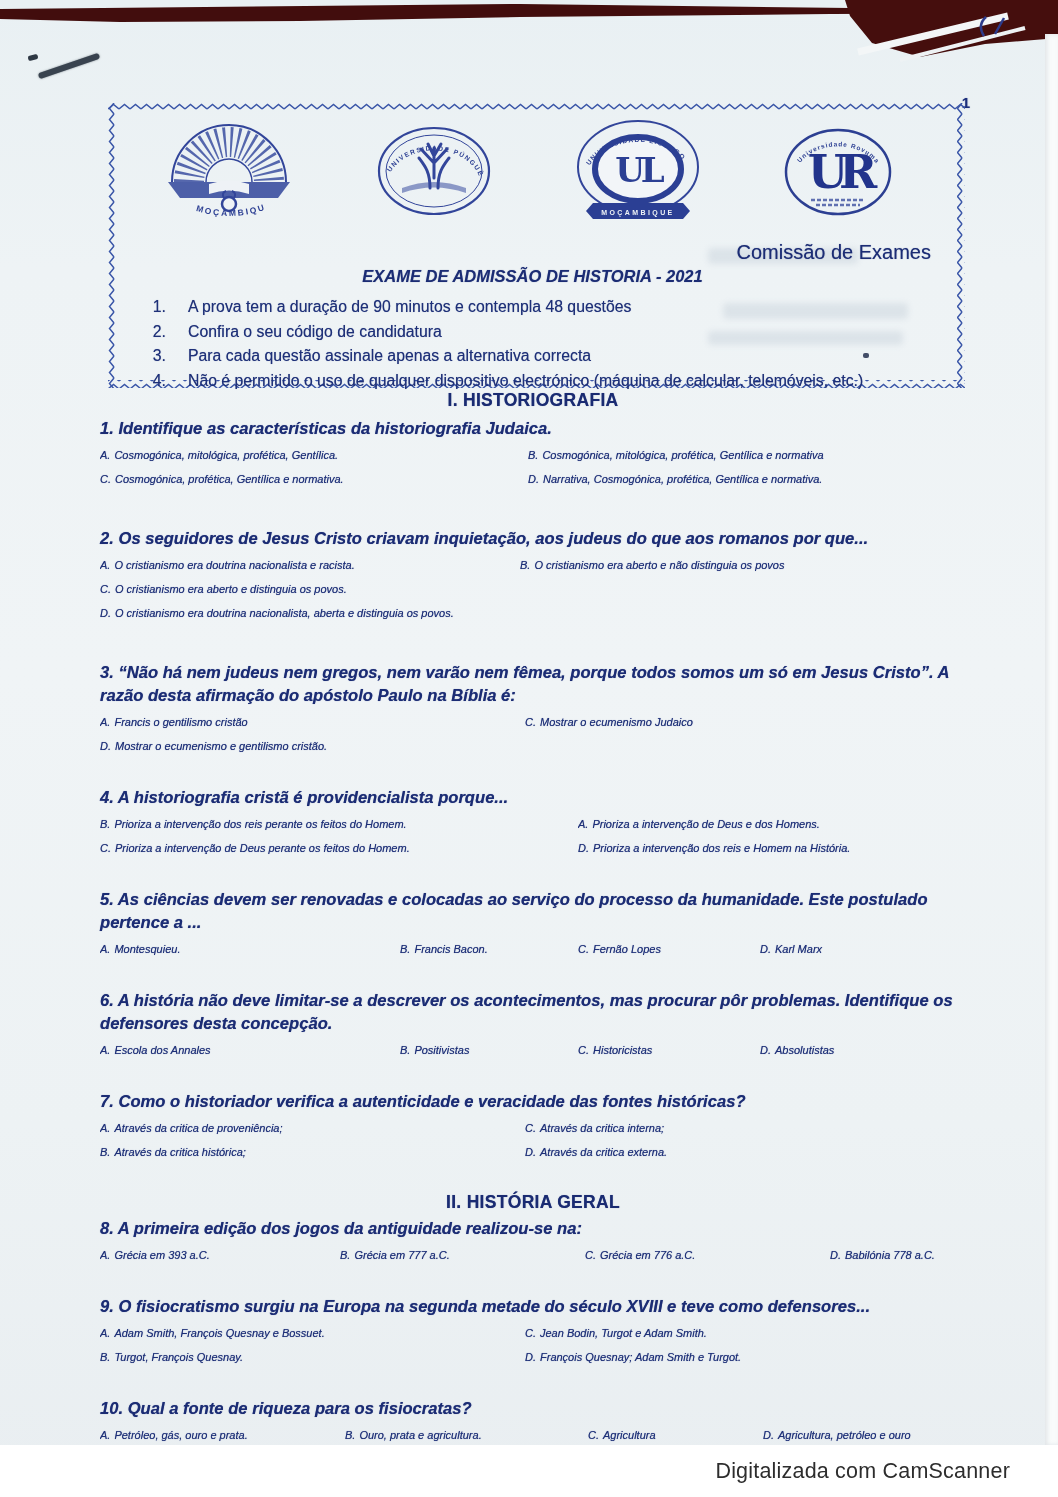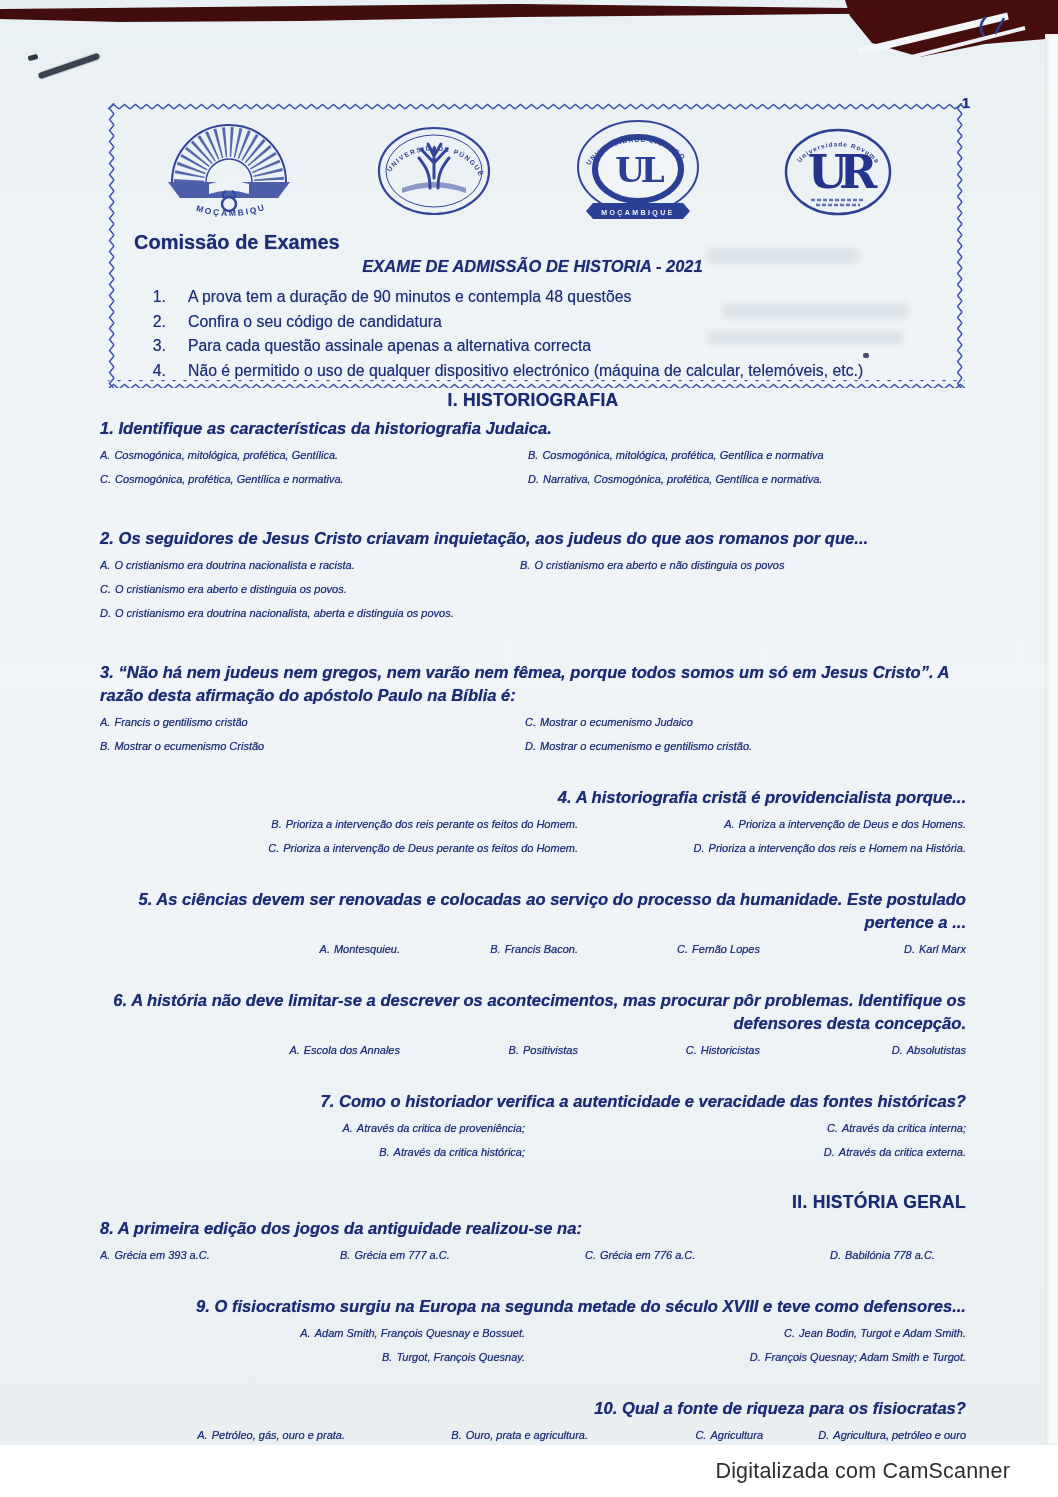--- a/index.html
+++ b/index.html
@@ -26,22 +26,22 @@
     position:absolute; top:94px; right:88px; color:#1d2f7c; font-weight:bold;
     font-size:15px; text-shadow:0 0 1px rgba(29,47,124,.5);
   }
 
   
   .header-box { position:absolute; left:108px; top:103px; width:857px; height:285px; }
   .zz-border { position:absolute; left:0; top:0; }
   .hb-inner { position:relative; width:100%; height:100%; padding:14px 34px 8px 26px; }
   .logos-row { display:flex; justify-content:space-between; align-items:center; padding:0 28px 0 20px; height:112px; }
   .logo { flex:0 0 auto; }
-  .hb-title { text-align:left; font-size:20px; font-weight:bold; color:#1b2c74;
-              text-shadow:0 0 1px rgba(27,44,116,.55); margin-top:2px; }
+  .hb-title { text-align:right; font-size:20px; font-weight:normal; color:#1b2c74;
+              text-shadow:0 0 1px rgba(27,44,116,.55); margin-top:12px; }
   .hb-subtitle { text-align:center; font-size:16.5px; font-weight:bold; font-style:italic;
                  color:#1b2c74; text-shadow:0 0 1px rgba(27,44,116,.5); margin-top:3px; }
   .hb-instructions { margin-top:9px; padding-left:14px; }
   .hb-instructions .inst { display:flex; gap:22px; font-size:15.8px; color:#1e3078;
                            line-height:24.5px; text-shadow:0 0 .7px rgba(30,48,120,.6); }
   .inst-num { width:18px; flex:0 0 auto; text-align:right; }
 
   
   .sheet-body { position:absolute; left:100px; top:390px; width:866px; color:#1e3078; }
   .ink  { text-shadow:0 0 .7px rgba(30,48,120,.72); }
@@ -52,21 +52,21 @@
   .opts { margin-top:3px; font-size:11px; line-height:24px; }
   .opt  { white-space:nowrap; overflow:hidden; }
   .opt .ol { margin-right:4px; }
   .g2a { display:grid; grid-template-columns:428px 1fr; }
   .g2b { display:grid; grid-template-columns:420px 1fr; }
   .g2c { display:grid; grid-template-columns:478px 1fr; }
   .g2d { display:grid; grid-template-columns:425px 1fr; }
   .g4a { display:grid; grid-template-columns:300px 178px 182px 1fr; }
   .g4b { display:grid; grid-template-columns:240px 245px 245px 1fr; }
   .g4c { display:grid; grid-template-columns:245px 243px 175px 1fr; }
-  .span2 { grid-column:1 / -1; } .mt-md { margin-top:28px;text-align:right; } .mt-lg { margin-top:36px; }
+  .span2 { grid-column:1 / -1; } .mt-md { margin-top:28px; } .mt-lg { margin-top:36px; }
 
   .covid-row { display:flex; justify-content:space-between; align-items:flex-end; margin-top:20px; padding:0 6px 0 14px; }
   .covid-note { font-family:"DejaVu Serif", serif; font-style:italic; font-size:15.5px;
                 color:#24367e; text-shadow:0 0 .6px rgba(36,54,126,.55); }
   .page-marker { font-size:16px; color:#31459c; opacity:.8; letter-spacing:2px; font-weight:bold; }
 
   
   .cam-band { position:absolute; left:0; right:0; bottom:0; height:52px; background:#ffffff;
               display:flex; align-items:center; justify-content:flex-end; padding-right:48px; }
   .cam-text { font-size:21.5px; color:#2d2d2d; letter-spacing:.2px; }
@@ -221,21 +221,20 @@
         <div class="opt span2"><span class="ol">C.</span><span>O cristianismo era aberto e distinguia os povos.</span></div>
         <div class="opt span2"><span class="ol">D.</span><span>O cristianismo era doutrina nacionalista, aberta e distinguia os povos.</span></div>
       </div>
     </div>
 
     <div class="question mt-lg">
       <p class="q-text"><span>3.</span> <span>“Não há nem judeus nem gregos, nem varão nem fêmea, porque todos somos um só em Jesus Cristo”. A razão desta afirmação do apóstolo Paulo na Bíblia é:</span></p>
       <div class="opts g2d">
         <div class="opt"><span class="ol">A.</span><span>Francis o gentilismo cristão</span></div>
         <div class="opt"><span class="ol">C.</span><span>Mostrar o ecumenismo Judaico</span></div>
-        <div class="opt"><span class="ol">B.</span><span>Mostrar o ecumenismo Cristão</span></div>
         <div class="opt"><span class="ol">D.</span><span>Mostrar o ecumenismo e gentilismo cristão.</span></div>
       </div>
     </div>
 
     <div class="question mt-md">
       <p class="q-text"><span>4.</span> <span>A historiografia cristã é providencialista porque...</span></p>
       <div class="opts g2c">
         <div class="opt"><span class="ol">B.</span><span>Prioriza a intervenção dos reis perante os feitos do Homem.</span></div>
         <div class="opt"><span class="ol">A.</span><span>Prioriza a intervenção de Deus e dos Homens.</span></div>
         <div class="opt"><span class="ol">C.</span><span>Prioriza a intervenção de Deus perante os feitos do Homem.</span></div>

